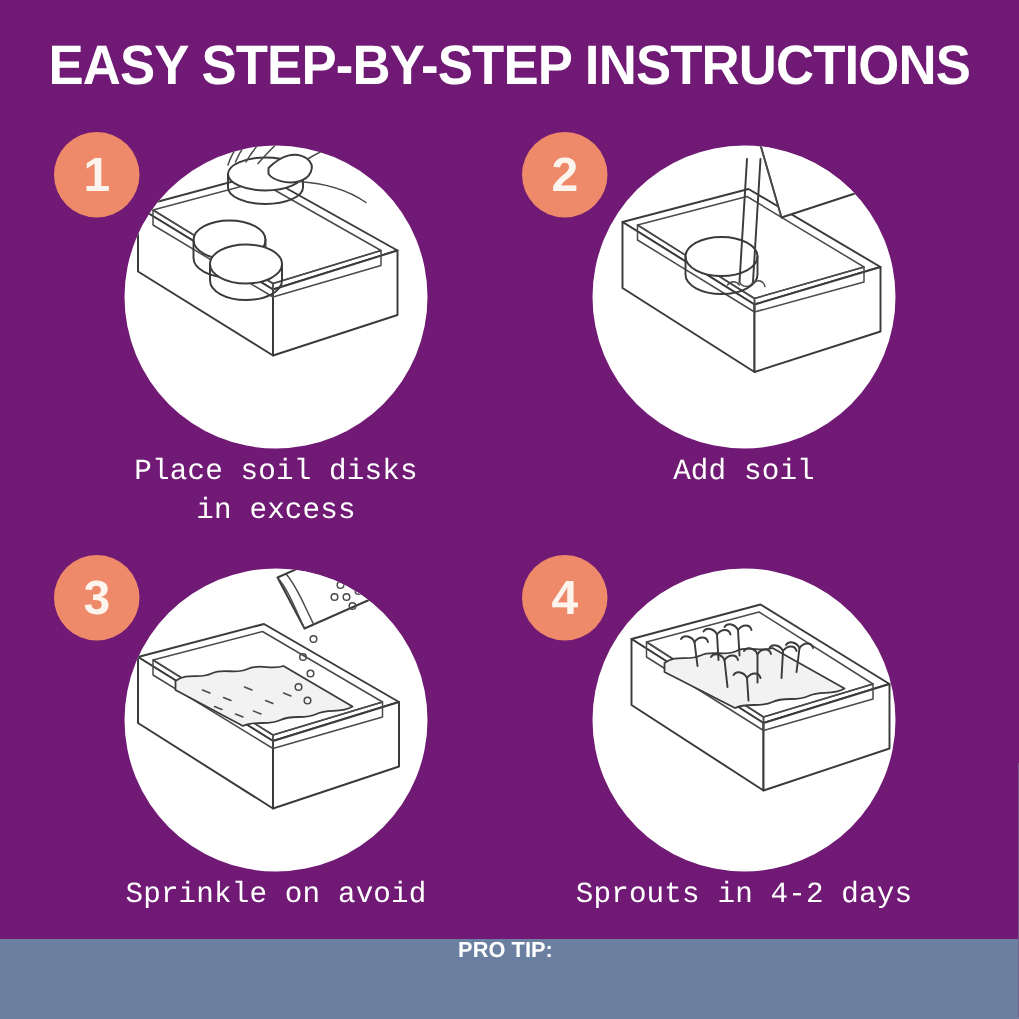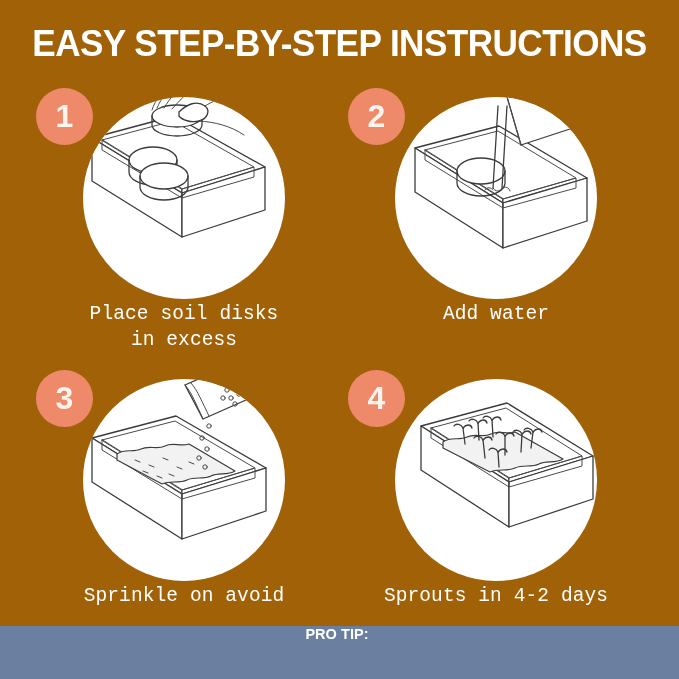--- a/index.html
+++ b/index.html
@@ -10,21 +10,21 @@
     width: 679px;
     height: 679px;
     overflow: hidden;
     font-family: "Liberation Sans", sans-serif;
     background: #8bbdaa;
   }
   #infographic {
     position: relative;
     width: 679px;
     height: 679px;
-    background: #a16207;
+    background: #701a75;
     box-sizing: border-box;
   }
 
   
   .title {
     position: absolute;
     top: 22px;
     left: 0;
     width: 679px;
     text-align: center;
@@ -264,21 +264,21 @@
               <path class="ln" d="M160,-18 C165,-32 182,-34 186,-22 C188,-16 187,-8 186,-2"></path>
               <path class="ln" d="M166,-17 C170,-27 180,-28 182,-20 C183,-15 182,-8 181,-3"></path>
 
               <path class="ln-thin" d="M122,-5 L140,57"></path>
             </g>
           </svg>
         </div>
       </div>
       <div class="badge">2</div>
       <div class="caption">
-        <span>Add water</span>
+        <span>Add soil</span>
       </div>
     </div>
 
     <div class="step step-3">
       <div class="circle-wrap">
         <div class="white-circle"></div>
         <div class="art">
           <svg viewBox="0 0 230 215" xmlns="http://www.w3.org/2000/svg">
             <defs>
               <clipPath id="clip3">

